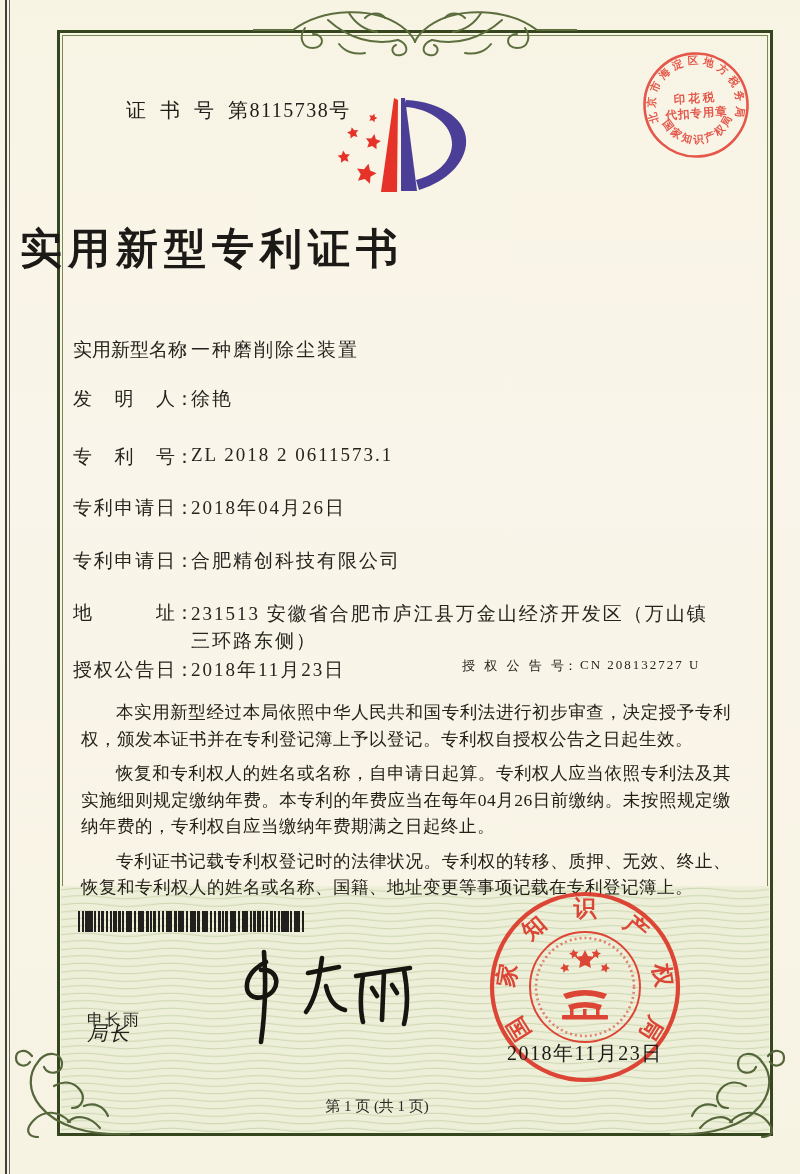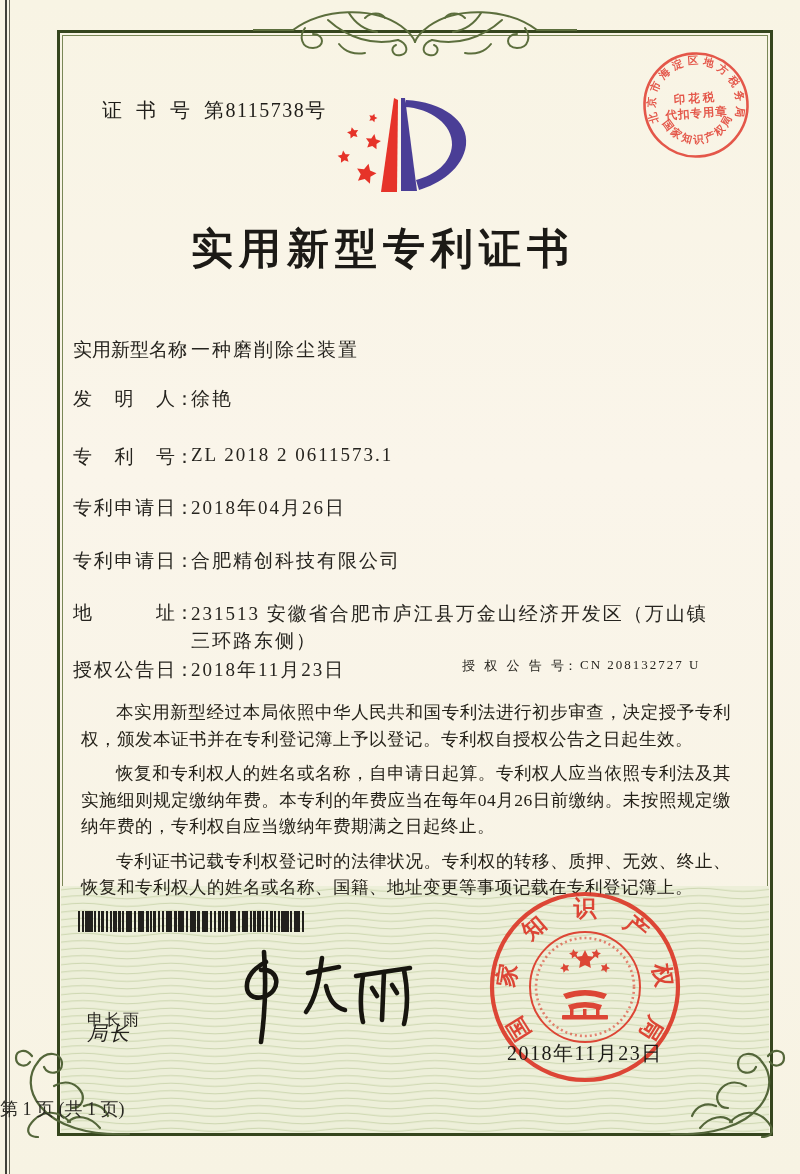--- a/index.html
+++ b/index.html
@@ -15,42 +15,42 @@
   
   .spine1{left:5px;top:0;width:2px;height:1174px;background:#41413a;}
   .spine2{left:9px;top:0;width:1px;height:1174px;background:#6b6b5d;}
   
   .frame{left:57px;top:30px;width:716px;height:1106px;box-sizing:border-box;
          border:3px solid #35451d;}
   .frame-inner{position:absolute;left:2px;top:2px;right:2px;bottom:2px;
          border:1px solid #7a8757;}
   
   .panel{left:61px;top:886px;width:708px;height:247px;}
-  .cert-no{left:102px;top:97px;font-size:20px;letter-spacing:1.5px;word-spacing:6px;color:#1f1d19;}
-  .title{left:20px;top:221px;width:726px;text-align:center;font-size:42px;font-weight:700;
+  .cert-no{left:126px;top:97px;font-size:20px;letter-spacing:1.5px;word-spacing:6px;color:#1f1d19;}
+  .title{left:20px;top:221px;width:726px;font-size:42px;font-weight:700;
          letter-spacing:6px;color:#1c1a16;}
   .row{position:absolute;left:73px;font-size:19px;white-space:nowrap;}
   .lab{display:inline-block;width:102px;text-align:justify;text-align-last:justify;vertical-align:top;}
   .colon{display:inline-block;width:16px;vertical-align:top;}
   .val{display:inline-block;letter-spacing:2px;vertical-align:top;}
   .val .vline{display:block;line-height:27px;}
   .row-right{position:absolute;left:462px;font-size:13px;white-space:nowrap;}
   .paras{left:73px;top:691px;width:666px;font-size:17.5px;line-height:26.5px;
          letter-spacing:0.5px;text-align:justify;color:#242119;}
   .paras p{margin:8px;text-indent:2em;}
   .barcode{left:78px;top:911px;width:226px;height:21px;
     background:
       repeating-linear-gradient(90deg,#21201c 0 2px,transparent 2px 4px),
       repeating-linear-gradient(90deg,#21201c 0 1px,transparent 1px 7px),
       repeating-linear-gradient(90deg,transparent 0 10px,#21201c 10px 13px);
   }
   .bureau-title{left:87px;top:1020px;font-size:20px;letter-spacing:2px;color:#211f1b;font-style:italic;}
   .bureau-name{left:87px;top:1010px;font-size:16px;letter-spacing:2px;color:#211f1b;}
   .seal-date{left:507px;top:1040px;font-size:20px;letter-spacing:1.5px;color:#1c1b17;z-index:8;}
-  .footer{left:0;top:1097px;width:754px;text-align:left;font-size:18px;color:#2b2a24;}
+  .footer{left:0;top:1097px;width:754px;text-align:center;font-size:15px;color:#2b2a24;}
   .taxstamp{left:641px;top:50px;transform:rotate(-4deg);opacity:.9;}
   .bigseal{left:486px;top:888px;opacity:.93;z-index:7;}
   .sig{left:218px;top:946px;z-index:6;}
   .ornament-top{left:253px;top:4px;}
   .orn-bl{left:14px;top:1046px;}
   .orn-br{left:668px;top:1046px;transform:scaleX(-1);}
   svg text{font-family:"Liberation Serif","DejaVu Serif",serif;}
 </style>
 </head>
 <body>

